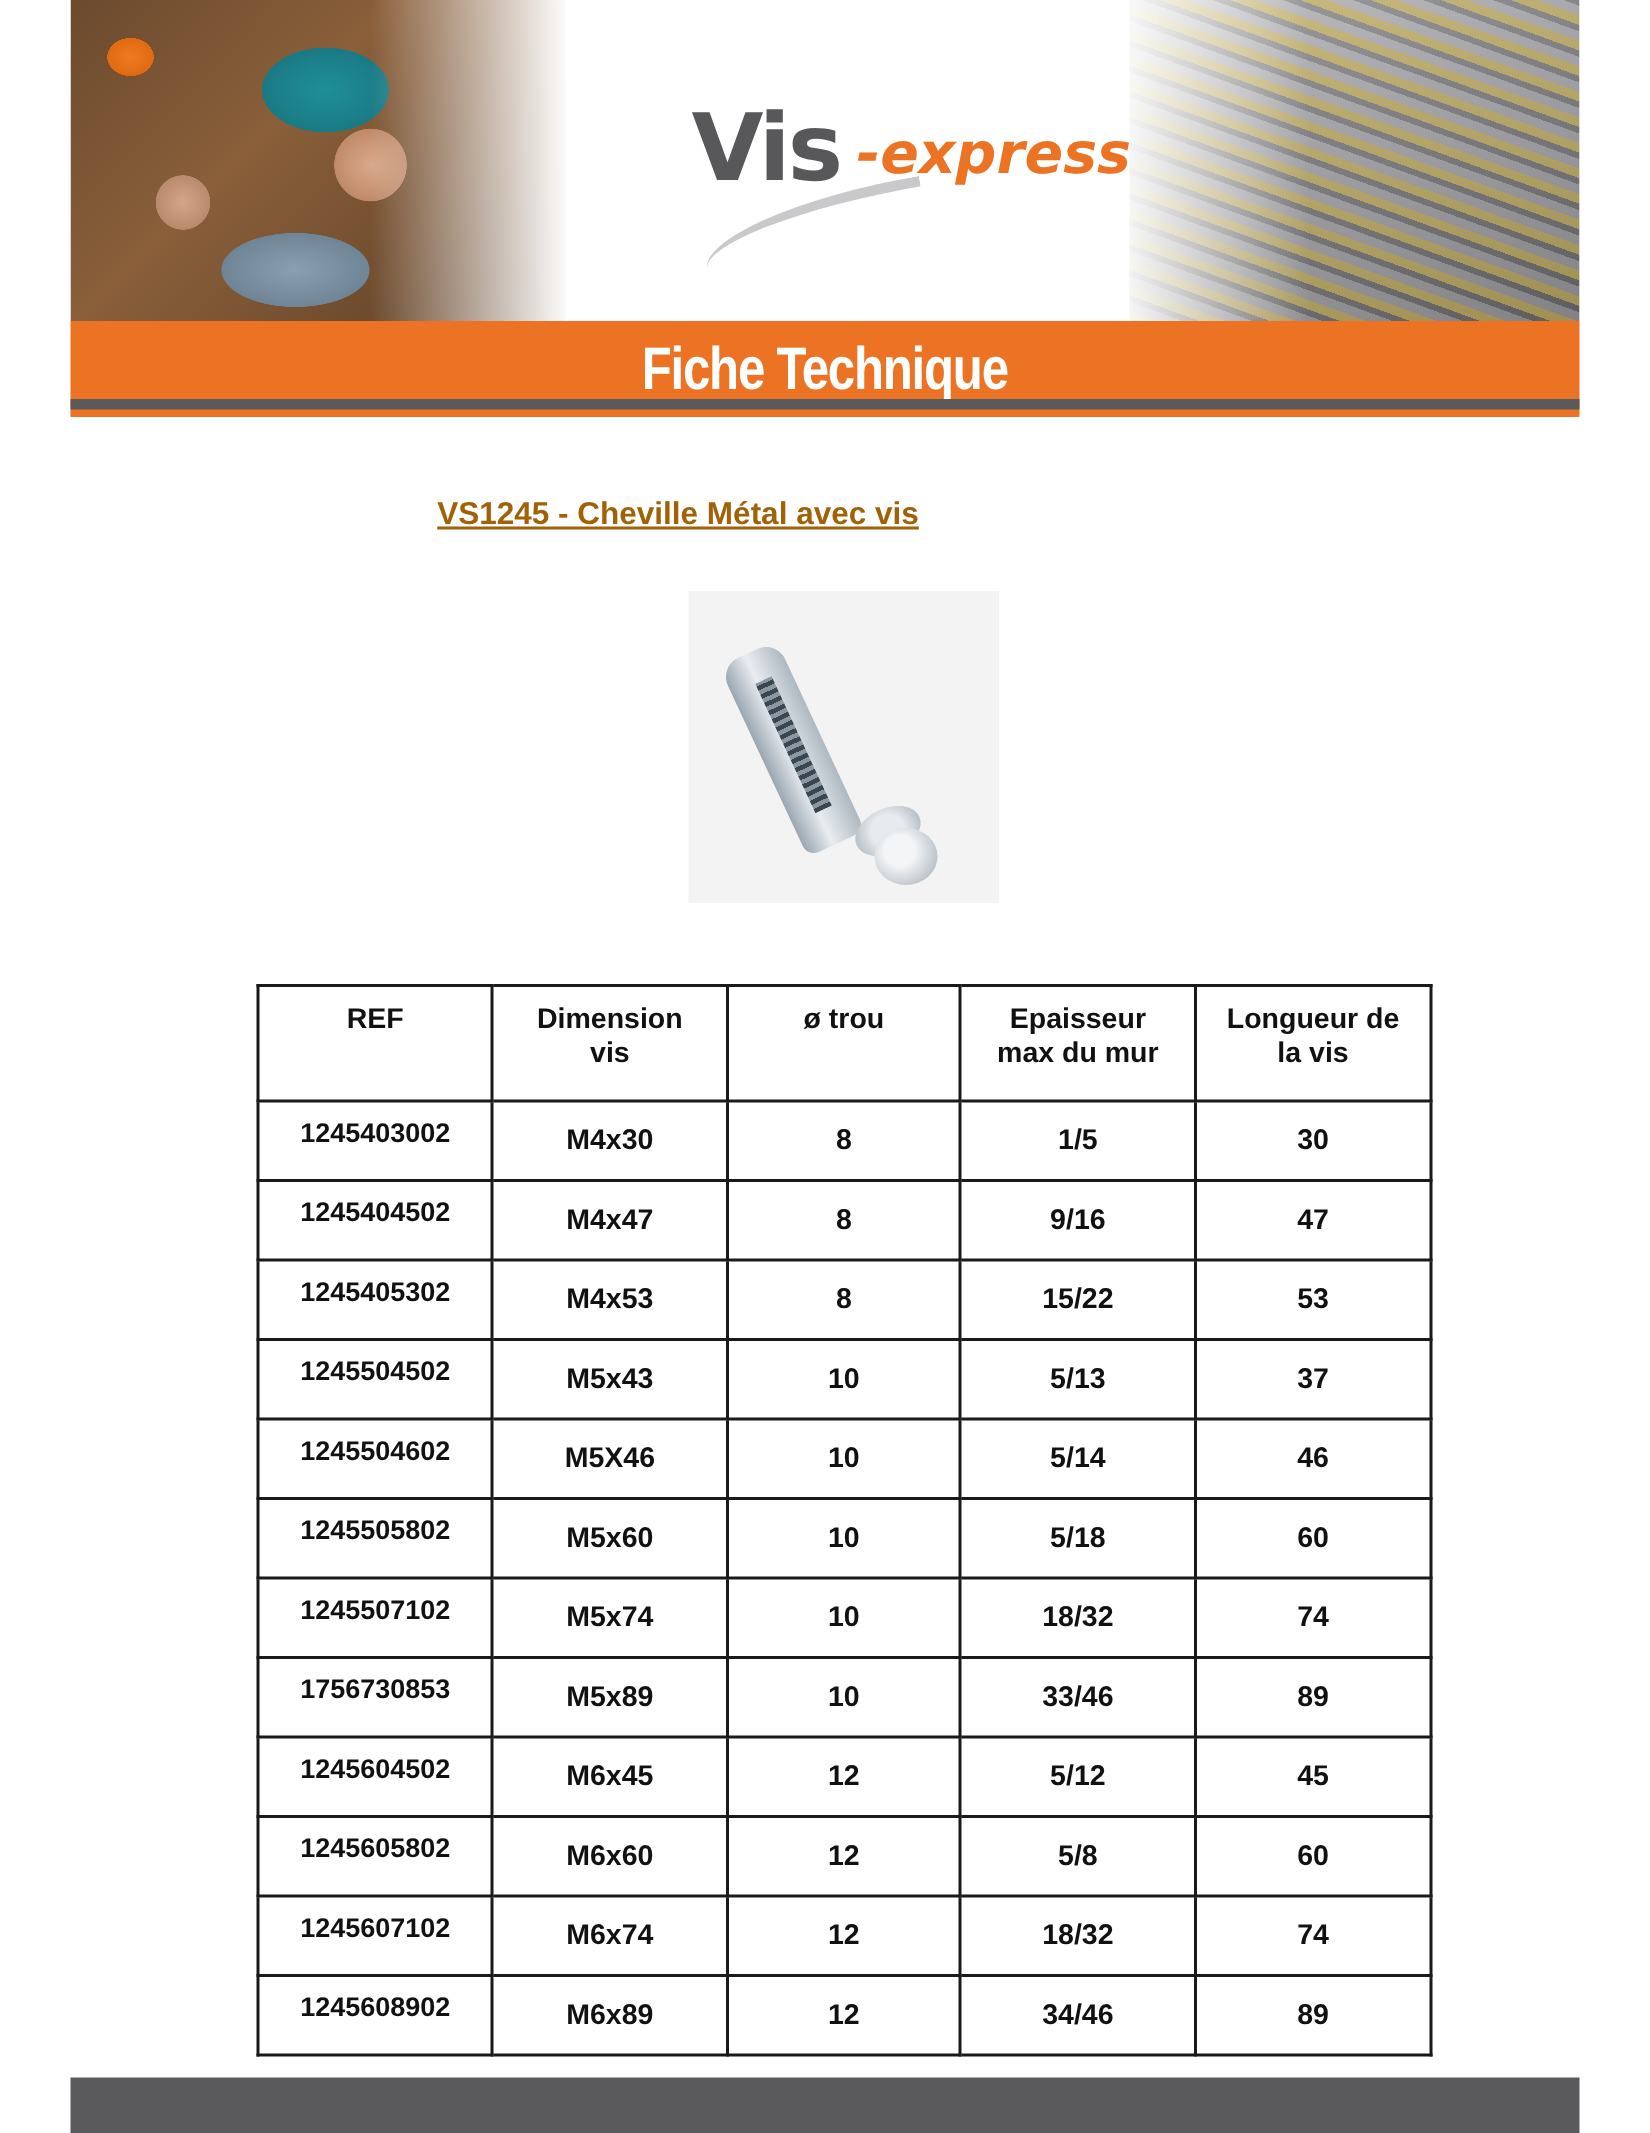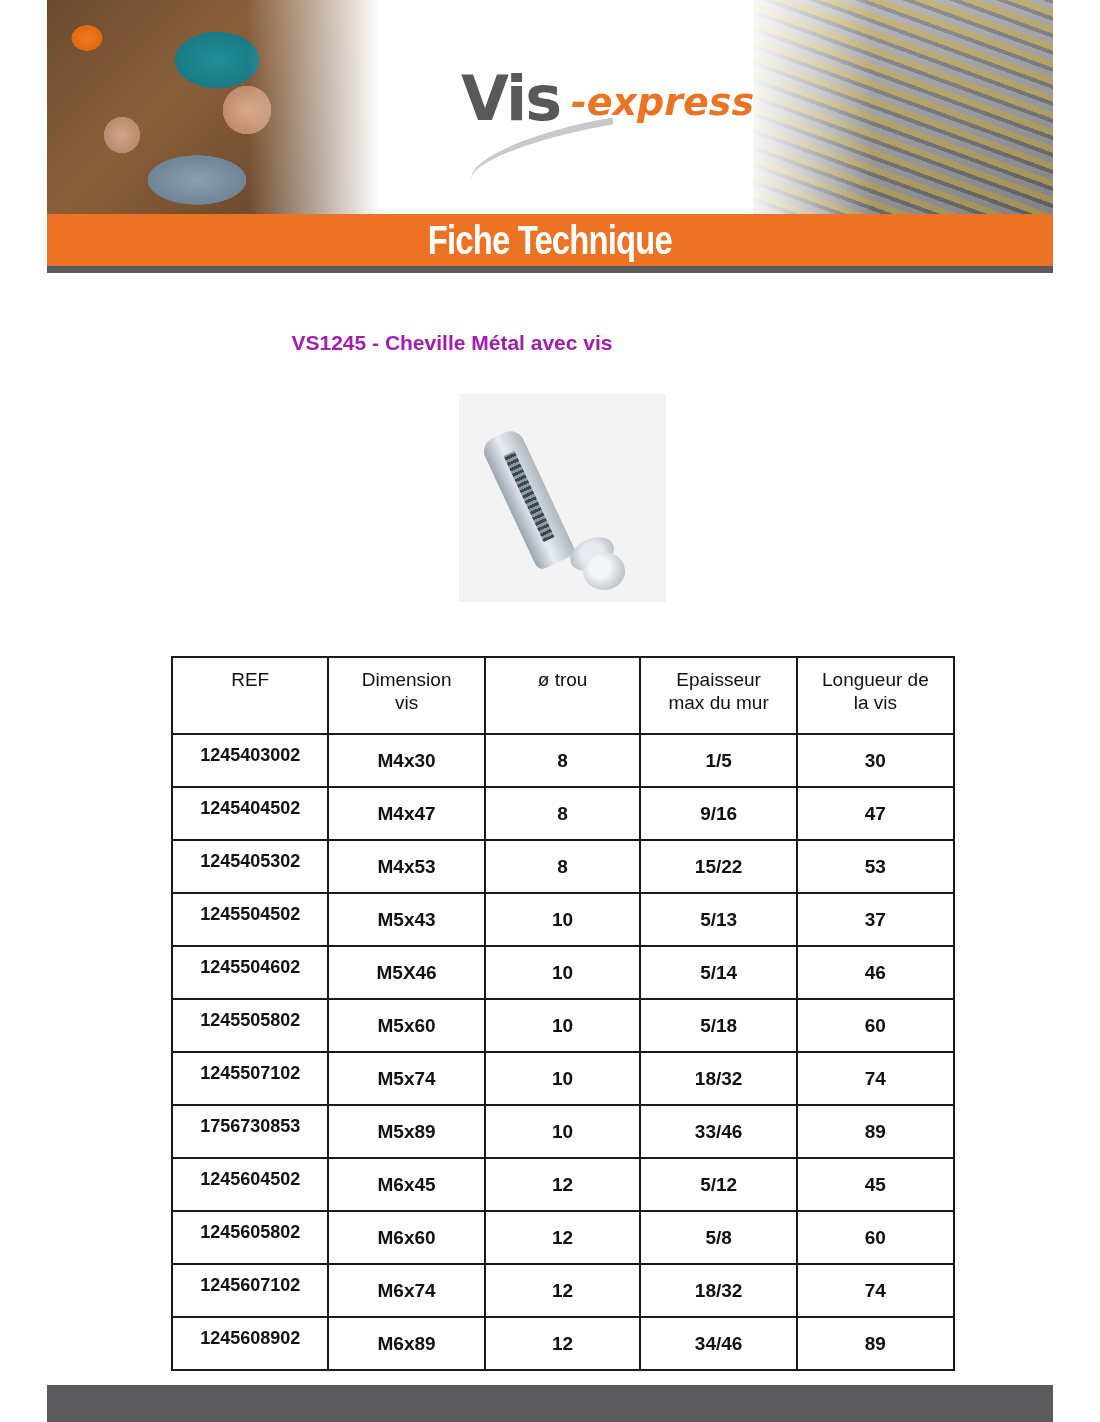--- a/index.html
+++ b/index.html
@@ -22,36 +22,36 @@
       repeating-linear-gradient(20deg, rgba(200,170,60,0.55) 0 6px, rgba(160,160,165,0.4) 6px 12px, rgba(60,60,60,0.35) 12px 16px),
       linear-gradient(160deg, #d8d8da 0%, #a8a8ac 40%, #6e6e70 100%);
   }
   .photo-right-fade { position:absolute; right:180px; top:0; width:140px; height:214px; background:linear-gradient(270deg, rgba(255,255,255,0) 0%, #ffffff 95%); }
 
   .logo { position:absolute; left:414px; top:62px; width:300px; height:100px; }
   .logo-vis { position:absolute; left:0; top:0; font-family:"DejaVu Sans", sans-serif; font-size:62px; font-weight:bold; color:#58585a; letter-spacing:-2px; }
   .logo-express { position:absolute; left:110px; top:18px; font-family:"DejaVu Sans", sans-serif; font-size:38px; font-style:italic; color:#ec7323;font-weight:bold; }
   .logo-swoosh { position:absolute; left:6px; top:68px; width:150px; height:30px; border-top:7px solid #c9c9cb; border-radius:100% 0 0 0; transform:rotate(-10deg); }
 
-  .title-bar { position:absolute; left:47px; top:214px; width:1006px; height:52px; background:#ec7323; display:flex; align-items:center; justify-content:center; }
+  .title-bar { position:absolute; left:47px; top:214px; width:1006px; height:64px; background:#ec7323; display:flex; align-items:center; justify-content:center; }
   .title-bar span { color:#ffffff; font-family:"Liberation Sans", sans-serif; font-weight:bold; font-size:40px; letter-spacing:-1px; transform:scaleX(0.82); display:inline-block; }
   .title-underline { position:absolute; left:47px; top:266px; width:1006px; height:7px; background:#5a5a5c; }
 
-  .product-title { position:absolute; left:0; top:331px; width:904px; text-align:center; font-size:21px; font-weight:bold; color:#a21caf; }
+  .product-title { position:absolute; left:0; top:331px; width:904px; text-align:center; font-size:21px; font-weight:bold; color:#a16207;text-decoration:underline; }
 
   .product-image { position:absolute; left:459px; top:394px; width:207px; height:208px; background:#f3f3f3; overflow:hidden; }
   .anchor-body { position:absolute; left:48px; top:35px; width:42px; height:140px; background:linear-gradient(90deg,#9aa6b0,#e8edf1 45%,#aeb8c0); border-radius:14px 14px 8px 8px; transform:rotate(-25deg); transform-origin:center; }
   .anchor-spring { position:absolute; left:64px; top:55px; width:12px; height:95px; background:repeating-linear-gradient(0deg,#3a4650 0 3px,#8b98a2 3px 6px); transform:rotate(-25deg); }
   .anchor-washer { position:absolute; left:110px; top:145px; width:46px; height:30px; border-radius:50%; background:radial-gradient(circle,#e6ebef 40%,#a4b0b8 100%); transform:rotate(-25deg); }
   .anchor-head { position:absolute; left:124px; top:158px; width:42px; height:38px; border-radius:50%; background:radial-gradient(circle at 40% 40%,#f3f5f7 30%,#9da8b0 100%); }
 
   
   .spec-table { position:absolute; left:171px; top:656px; width:784px; border-collapse:collapse; border:2px solid #1a1a1a; }
   .spec-table th, .spec-table td { border:2px solid #1a1a1a; text-align:center; color:#111; padding:0; }
-  .spec-table th { height:65px; font-size:19px; font-weight:normal; vertical-align:top; padding-top:10px; line-height:23px; }
+  .spec-table th { height:65px; font-size:19px; font-weight:bold; vertical-align:top; padding-top:10px; line-height:23px; }
   .spec-table td { height:41px; font-size:19px; font-weight:bold; }
   .spec-table td.ref { font-size:18px; vertical-align:top; padding-top:10px; }
   .col1 { width:155px; } .col2 { width:155px;margin-left:47px; } .col3 { width:155px; } .col4 { width:155px; } .col5 { width:156px; }
 
   .footer-bar { position:absolute; left:47px; top:1385px; width:1006px; height:37px; background:#5a5a5c; }
 </style>
 </head>
 <body>
 
 <div class="banner">

